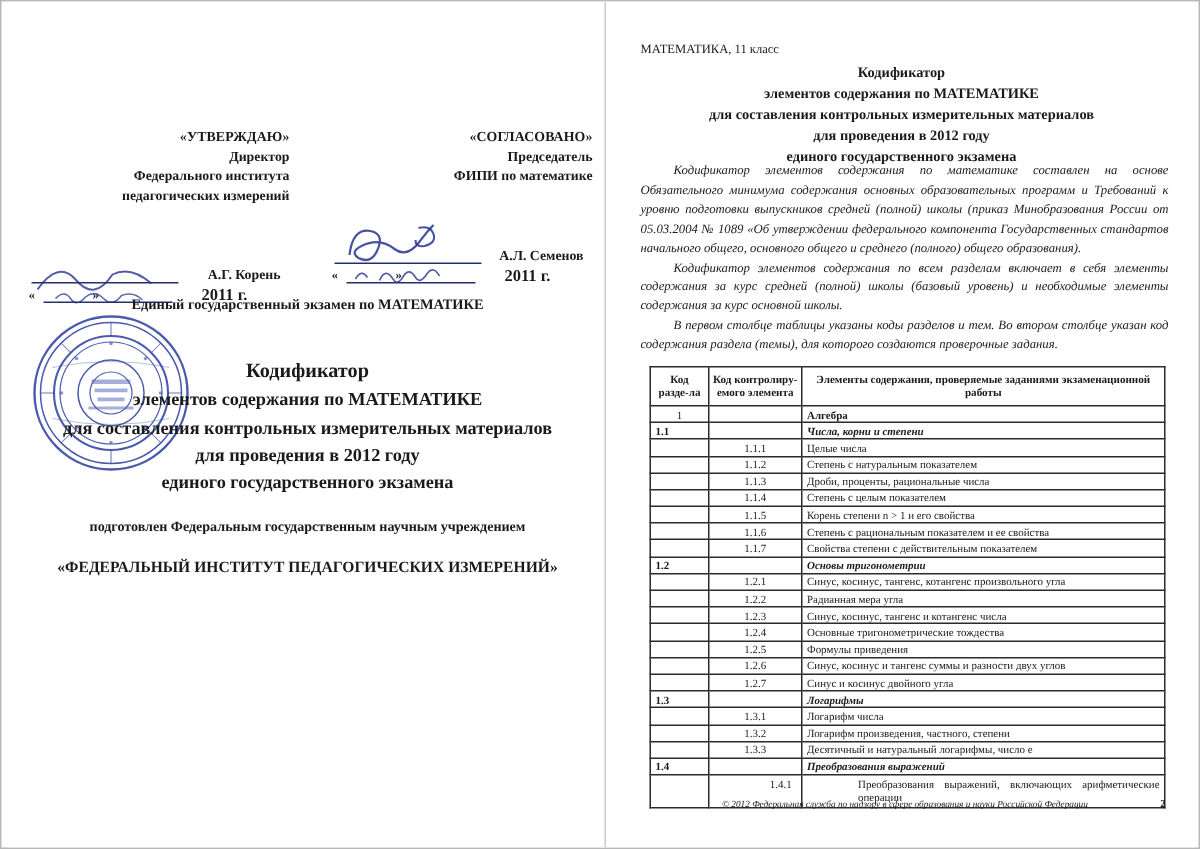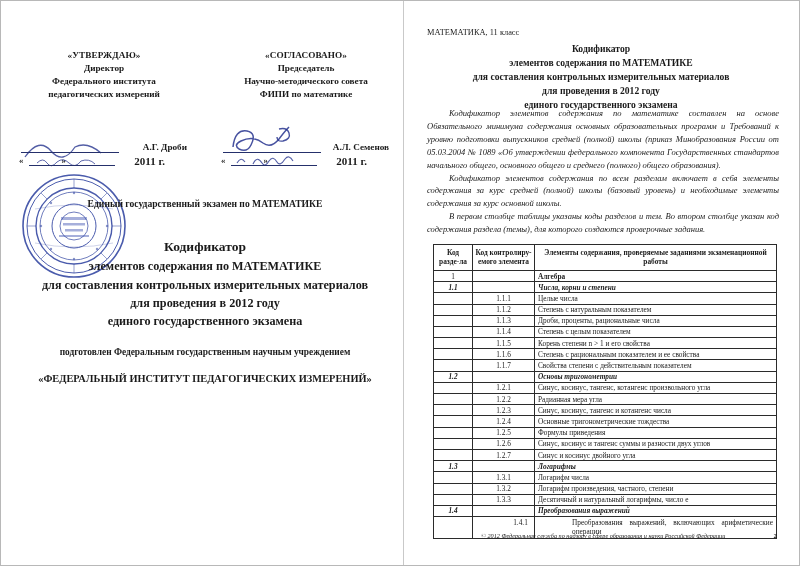--- a/index.html
+++ b/index.html
@@ -43,24 +43,25 @@
   .lp-approvals {
     position: absolute;
     top: 48px;
     left: 10px;
     right: 10px;
     display: flex;
     justify-content: space-between;
   }
   .approval-col {
     width: 178px;
-    text-align: center;
+    text-align: right;
     font-size: 9.2px;
     font-weight: bold;
     line-height: 1.42;
+    margin-top: 36px;
   }
   .approval-col .ttl { letter-spacing: .1px; }
 
   .sig-block {
     position: relative;
     margin-top: 26px;
     height: 46px;
   }
   .sig-name {
     position: absolute;
@@ -206,21 +207,21 @@
     font-weight: bold;
     text-align: center;
     font-size: 7.4px;
     line-height: 1.28;
     height: auto;
     padding: 3px 2px;
   }
   .col-sec  { width: 39px; }
   .col-elem { width: 62px; }
   .c-center { text-align: center; }
-  .c-section-code { text-align: center; font-style: italic; font-weight: bold; }
+  .c-section-code { font-weight: bold; }
   .c-topic { font-style: italic; font-weight: bold; }
   .c-sectionname { font-weight: bold; }
   .row-two-line td { height: 22px; vertical-align: top; padding-top: 1px; padding-left: 37px; }
   .justify-cell { text-align: justify; text-align-last: left; margin-top: 38px; }
 
   .rp-footer {
     position: absolute;
     left: 28px;
     width: 344px;
     top: 531px;
@@ -282,39 +283,38 @@
             <g stroke="#2b3f9e" stroke-width="0.5" opacity="0.45" fill="none">
               <path d="M14 36 Q53 28 92 36"></path>
               <path d="M14 70 Q53 78 92 70"></path>
             </g>
           </svg>
 
           <svg class="scribble" style="left:2px; top:4px; width:120px; height:34px;" viewBox="0 0 120 34">
             <path d="M8 26 Q22 6 34 20 T58 16 Q70 10 84 22" stroke="#27348f" stroke-width="1.3" fill="none" opacity="0.8"></path>
           </svg>
 
-          <div class="sig-name">А.Г. Дроби</div>
+          <div class="sig-name">А.Г. Корень</div>
           <div class="sig-line"></div>
           <div class="sig-date">
             <span class="q">«</span>
             <span style="display:inline-block;width:34px"></span>
             <span class="q">»</span>
           </div>
           <svg class="scribble" style="left:18px; top:28px; width:76px; height:12px;" viewBox="0 0 76 12">
             <path d="M4 8 q6 -6 10 0 t10 -1 q6 -5 12 1 t12 -2 q8 -3 14 3" stroke="#27348f" stroke-width="1" fill="none" opacity="0.75"></path>
           </svg>
           <div class="sig-year">2011 г.</div>
           <div class="sig-date-line"></div>
         </div>
       </div>
 
       <div class="approval-col">
         <div class="ttl">«СОГЛАСОВАНО»</div>
         <div>Председатель</div>
-        <div>Научно-методического совета</div>
         <div>ФИПИ по математике</div>
 
         <div class="sig-block">
           <svg class="scribble" style="left:6px; top:-4px; width:110px; height:36px;" viewBox="0 0 110 36">
             <path d="M10 24 q2 -18 14 -16 q10 2 4 14 q-4 8 -12 4 q-6 -4 2 -8 q12 -6 22 2 q8 6 16 -4 q6 -8 10 -12" stroke="#27348f" stroke-width="1.5" fill="none" opacity="0.85"></path>
             <path d="M56 6 q8 -2 10 4 q2 6 -6 8 q-6 1 -6 -4" stroke="#27348f" stroke-width="1.4" fill="none" opacity="0.85"></path>
           </svg>
           <div class="sig-name">А.Л. Семенов</div>
           <div class="sig-line"></div>
           <div class="sig-date">

